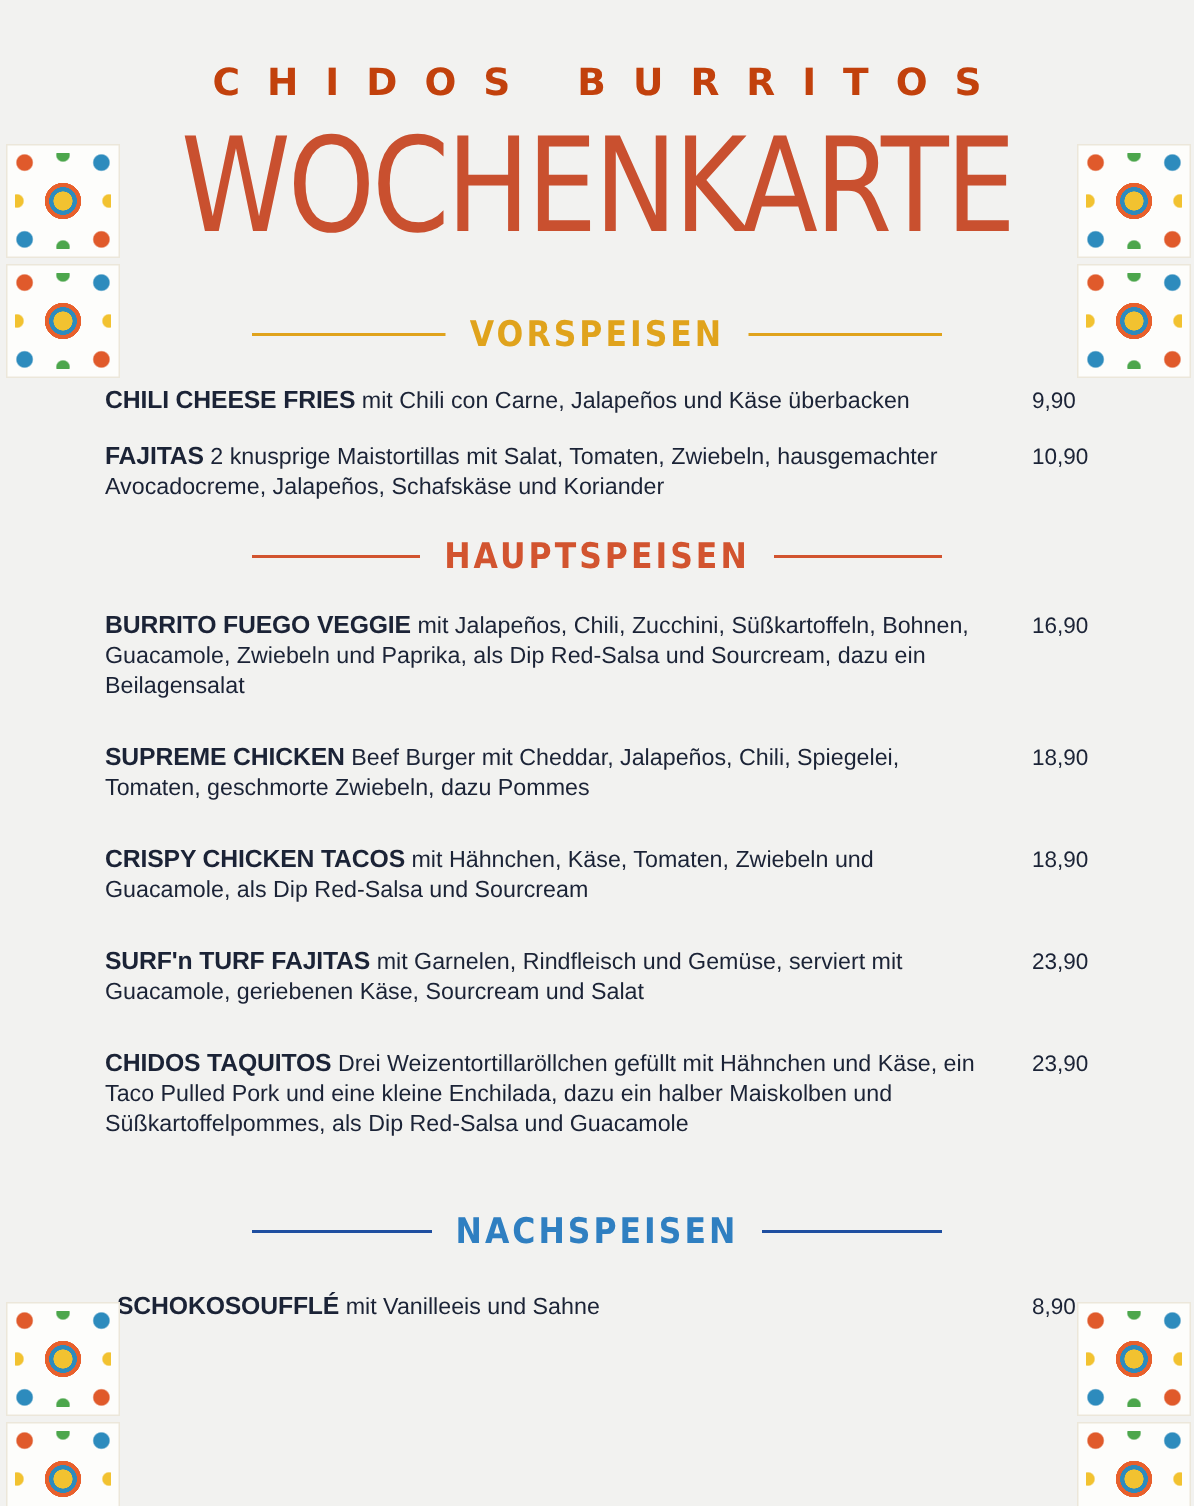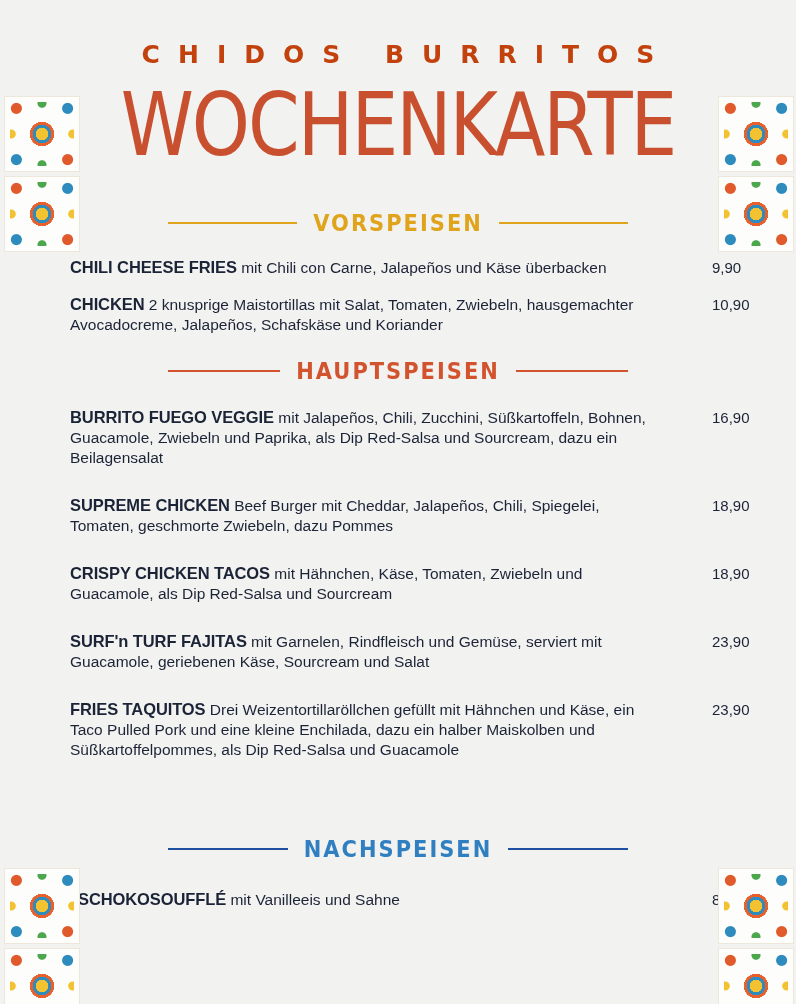--- a/index.html
+++ b/index.html
@@ -108,21 +108,21 @@
     transform: scaleY(1.12);
   }
   .sec-vorspeisen .label { color: #e0a31c; }
   .sec-vorspeisen .rule  { background: #e0a31c; }
   .sec-hauptspeisen .label { color: #d2542f; }
   .sec-hauptspeisen .rule  { background: #d2542f; }
   .sec-nachspeisen .label { color: #2f7fc1; }
   .sec-nachspeisen .rule  { background: #1f4fa0; }
 
   
-  .menu-block { padding: 0 36px 0 70px; }
+  .menu-block { padding: 0 60px 0 70px; }
   .item {
     display: flex;
     align-items: flex-start;
     justify-content: space-between;
     gap: 10px;
   }
   .item .text {
     font-size: 15.5px;
     line-height: 1.28;
     color: #1b2336;
@@ -145,21 +145,21 @@
   #vorspeisen-items { margin-top: 22px; }
   #vorspeisen-items .item + .item { margin-top: 16px; }
 
   #hauptspeisen-items { margin-top: 24px; }
   #hauptspeisen-items .item + .item { margin-top: 27px; }
 
   #nachspeisen-items { margin-top: 28px; padding-left: 78px; }
 
   .sec-vorspeisen-wrap   { margin-top: 56px; }
   .sec-hauptspeisen-wrap { margin-top: 24px; }
-  .sec-nachspeisen-wrap  { margin-top: 78px; }
+  .sec-nachspeisen-wrap  { margin-top: 50px; }
 </style>
 </head>
 <body>
 
 <div class="tiles tl two">
   <div class="tile"></div>
   <div class="tile"></div>
 </div>
 <div class="tiles tr two">
   <div class="tile"></div>
@@ -182,21 +182,21 @@
     <div class="rule"></div>
     <div class="label">VORSPEISEN</div>
     <div class="rule"></div>
   </div>
   <div class="menu-block" id="vorspeisen-items">
       <div class="item">
         <div class="text"><span class="name">CHILI CHEESE FRIES</span><span> mit Chili con Carne, Jalapeños und Käse überbacken</span></div>
         <div class="price">9,90</div>
       </div>
       <div class="item">
-        <div class="text"><span class="name">CHICKEN</span><span> 2 knusprige Maistortillas mit Salat, Tomaten, Zwiebeln, hausgemachter Avocadocreme, Jalapeños, Schafskäse und Koriander</span></div>
+        <div class="text"><span class="name">FAJITAS</span><span> 2 knusprige Maistortillas mit Salat, Tomaten, Zwiebeln, hausgemachter Avocadocreme, Jalapeños, Schafskäse und Koriander</span></div>
         <div class="price">10,90</div>
       </div>
     </div>
 </div>
 
 <div class="sec-hauptspeisen-wrap">
   <div class="section-head sec-hauptspeisen">
     <div class="rule"></div>
     <div class="label">HAUPTSPEISEN</div>
     <div class="rule"></div>
@@ -212,21 +212,21 @@
       </div>
       <div class="item">
         <div class="text"><span class="name">CRISPY CHICKEN TACOS</span><span> mit Hähnchen, Käse, Tomaten, Zwiebeln und Guacamole, als Dip Red-Salsa und Sourcream</span></div>
         <div class="price">18,90</div>
       </div>
       <div class="item">
         <div class="text"><span class="name">SURF'n TURF FAJITAS</span><span> mit Garnelen, Rindfleisch und Gemüse, serviert mit Guacamole, geriebenen Käse, Sourcream und Salat</span></div>
         <div class="price">23,90</div>
       </div>
       <div class="item">
-        <div class="text"><span class="name">FRIES TAQUITOS</span><span> Drei Weizentortillaröllchen gefüllt mit Hähnchen und Käse, ein Taco Pulled Pork und eine kleine Enchilada, dazu ein halber Maiskolben und Süßkartoffelpommes, als Dip Red-Salsa und Guacamole</span></div>
+        <div class="text"><span class="name">CHIDOS TAQUITOS</span><span> Drei Weizentortillaröllchen gefüllt mit Hähnchen und Käse, ein Taco Pulled Pork und eine kleine Enchilada, dazu ein halber Maiskolben und Süßkartoffelpommes, als Dip Red-Salsa und Guacamole</span></div>
         <div class="price">23,90</div>
       </div>
     </div>
 </div>
 
 <div class="sec-nachspeisen-wrap">
   <div class="section-head sec-nachspeisen">
     <div class="rule"></div>
     <div class="label">NACHSPEISEN</div>
     <div class="rule"></div>

